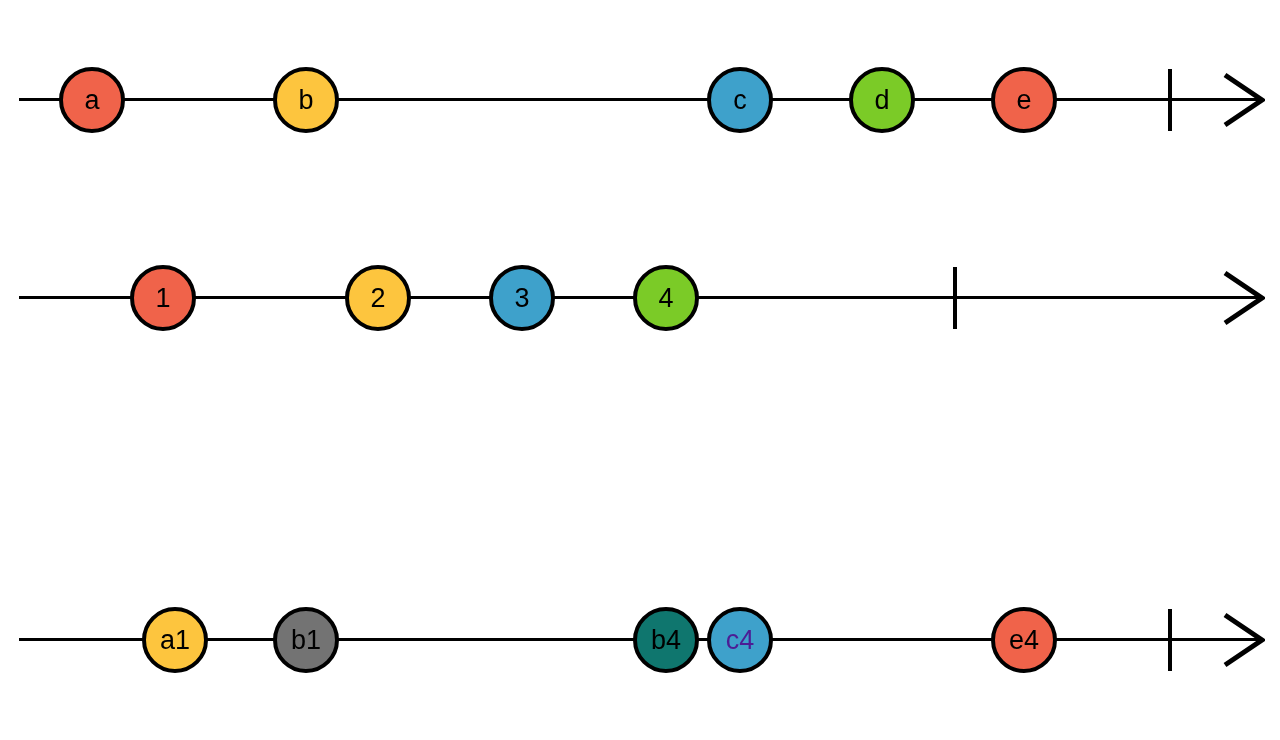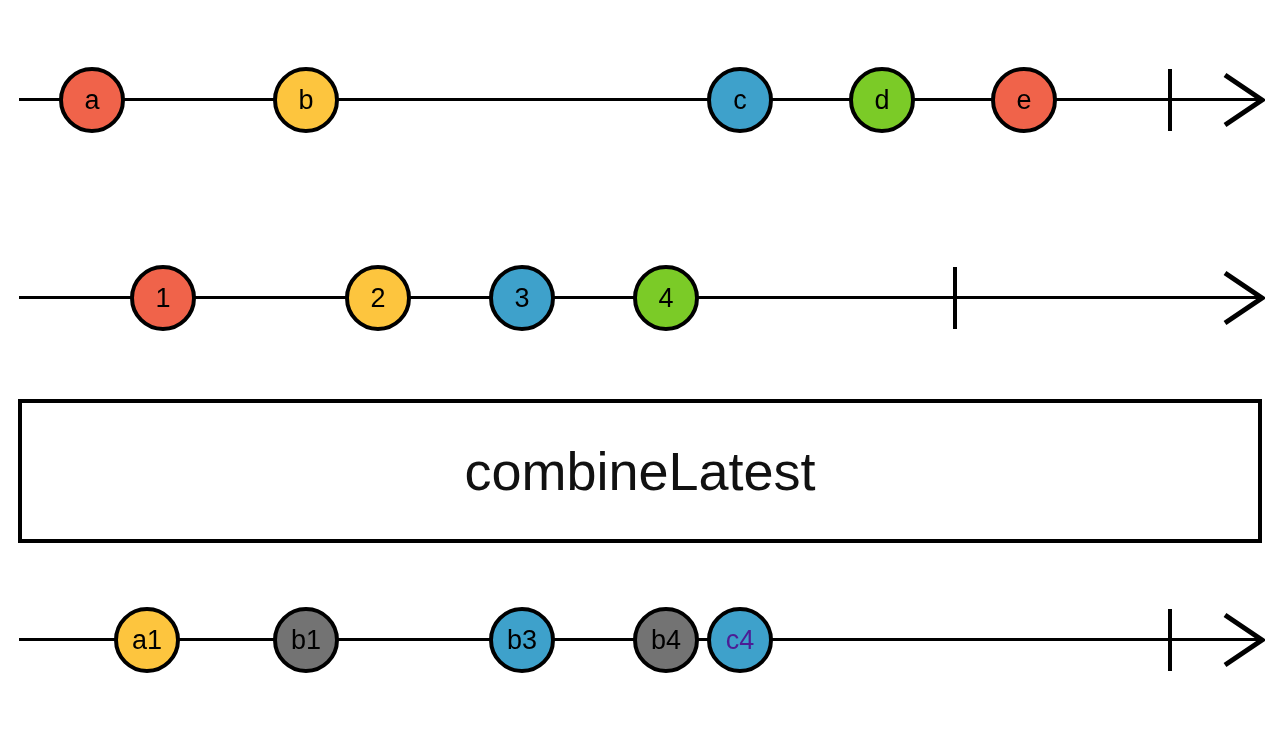--- a/index.html
+++ b/index.html
@@ -104,38 +104,35 @@
       <div class="marble" style="left: 345px; top: 265px; background: rgb(253, 197, 62); border-color: rgb(0, 0, 0); color: rgb(0, 0, 0);">
         <span>2</span>
       </div>
       <div class="marble" style="left: 489px; top: 265px; background: rgb(62, 161, 203); border-color: rgb(0, 0, 0); color: rgb(0, 0, 0);">
         <span>3</span>
       </div>
       <div class="marble" style="left: 633px; top: 265px; background: rgb(123, 203, 39); border-color: rgb(0, 0, 0); color: rgb(0, 0, 0);">
         <span>4</span>
       </div>
     </div>
-  <div class="operator-box">
-    <span class="operator-label">combineLatest</span>
-  </div>
   <div class="stream">
       <div class="timeline-line" style="left: 19px; top: 638px; width: 1243px; background: rgb(0, 0, 0);"></div>
       <div class="complete-bar" style="left: 1168px; top: 609px; background: rgb(0, 0, 0);"></div>
       <svg width="42" height="56" class="arrowhead" style="left: 1223px; top: 612px;">
         <polyline points="2,3 39,28 2,53" fill="none" stroke="#000000" stroke-width="5"></polyline>
       </svg>
-      <div class="marble" style="left: 114px; top: 607px; background: rgb(253, 197, 62); border-color: rgb(0, 0, 0); color: rgb(0, 0, 0);">
+      <div class="marble" style="left: 142px; top: 607px; background: rgb(253, 197, 62); border-color: rgb(0, 0, 0); color: rgb(0, 0, 0);">
         <span>a1</span>
       </div>
       <div class="marble" style="left: 273px; top: 607px; background: #737373; border-color: rgb(0, 0, 0); color: rgb(0, 0, 0);">
         <span>b1</span>
       </div>
-      <div class="marble" style="left: 489px; top: 607px; background: rgb(62, 161, 203); border-color: rgb(0, 0, 0); color: rgb(0, 0, 0);">
-        <span>b3</span>
-      </div>
-      <div class="marble" style="left: 633px; top: 607px; background: #737373; border-color: rgb(0, 0, 0); color: rgb(0, 0, 0);">
+      <div class="marble" style="left: 633px; top: 607px; background: #0f766e; border-color: rgb(0, 0, 0); color: rgb(0, 0, 0);">
         <span>b4</span>
       </div>
       <div class="marble" style="left: 707px; top: 607px; background: rgb(62, 161, 203); border-color: rgb(0, 0, 0); color: #4c1d95;">
         <span>c4</span>
       </div>
+      <div class="marble" style="left: 991px; top: 607px; background: rgb(240, 99, 74); border-color: rgb(0, 0, 0); color: rgb(0, 0, 0);">
+        <span>e4</span>
+      </div>
     </div>
 </div>
 
 </body></html>

